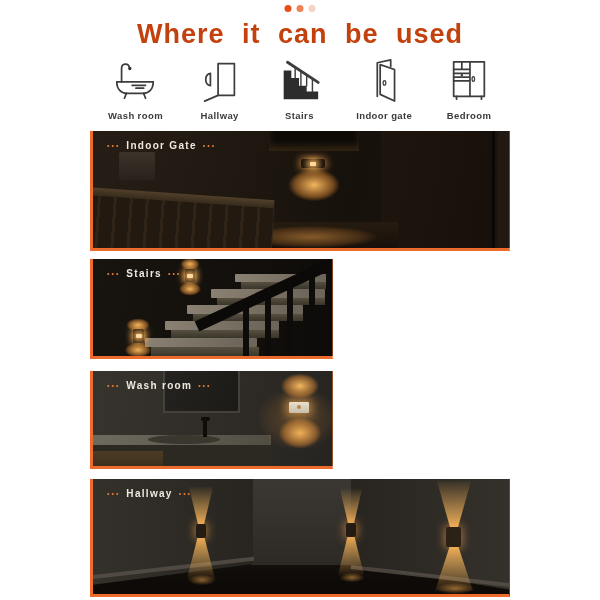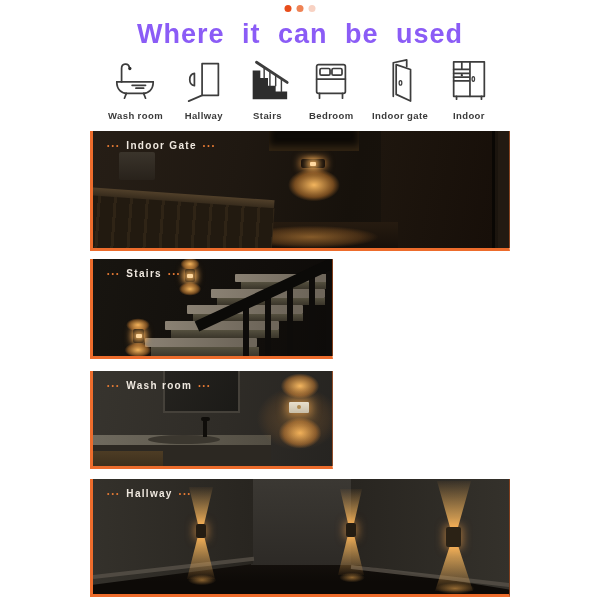--- a/index.html
+++ b/index.html
@@ -12,21 +12,21 @@
   
   .carousel-dots { position:absolute; top:5px; left:50%; transform:translateX(-50%); display:flex; gap:5px; }
   .cdot { width:7px; height:7px; border-radius:50%; }
   .cdot.d1 { background:#e84d1a; }
   .cdot.d2 { background:#ef8254; }
   .cdot.d3 { background:#f8d2c3; }
 
   
   .main-title {
     position:absolute; top:19px; left:0; width:100%; text-align:center;
-    font-size:27px; font-weight:bold; color:#8b5cf6;
+    font-size:27px; font-weight:bold; color:#c2410c;
     letter-spacing:1px; word-spacing:9px;
   }
 
   
   .icon-row {
     position:absolute; top:57px; left:108px; width:384px;
     display:flex; justify-content:space-between; align-items:flex-end;
   }
   .icon-item { display:flex; flex-direction:column; align-items:center; }
   .uicon { width:46px; height:46px; display:block; }
@@ -165,49 +165,39 @@
 
     <div class="icon-item">
       <svg class="uicon" viewBox="0 0 48 48">
         <path class="fl" d="M8,14 H16 V22 H24 V30 H32 V36 H44 V44 H8 Z"></path>
         <path class="ln" style="stroke-width:3" d="M12,5.5 L44,26.5"></path>
         <path class="ln" style="stroke-width:1.5" d="M20,11.5 V22 M26,15.5 V30 M32,19.5 V30 M38,23.5 V36"></path>
       </svg>
       <span class="ilabel">Stairs</span>
     </div>
 
-    <div class="icon-item">
-      <svg class="uicon" viewBox="0 0 48 48">
-        <rect class="ln" x="9" y="8" width="30" height="30" rx="2"></rect>
-        <rect class="ln" x="12.5" y="12" width="10.5" height="7" rx="1.5"></rect>
-        <rect class="ln" x="25" y="12" width="10.5" height="7" rx="1.5"></rect>
-        <path class="ln" d="M9,23 H39"></path>
-        <path class="ln" d="M12,38 V43 M36,38 V43"></path>
-      </svg>
-      <span class="ilabel">Bedroom</span>
-    </div>
 
     <div class="icon-item">
       <svg class="uicon" viewBox="0 0 48 48">
         <path class="ln" d="M17,6 V41 M17,6 L31,3 M31,3 V10"></path>
         <path class="ln" d="M20,8 L35,13 V46 L20,39 Z"></path>
         <ellipse class="ln" style="stroke-width:1.3" cx="24.5" cy="27" rx="1.4" ry="2.3"></ellipse>
       </svg>
       <span class="ilabel">Indoor gate</span>
     </div>
 
     <div class="icon-item">
       <svg class="uicon" viewBox="0 0 48 48">
         <rect class="ln" x="8" y="5" width="32" height="36"></rect>
         <path class="ln" d="M25,5 V41 M16.5,5 V13 M8,13 H25 M8,17 H25 M8,21 H25 M8,25 H25"></path>
         <circle class="fl" cx="16.5" cy="19" r="1.2"></circle>
         <ellipse class="ln" style="stroke-width:1.3" cx="28.5" cy="23" rx="1.3" ry="2.4"></ellipse>
         <path class="ln" d="M11,41 V44 M37,41 V44"></path>
       </svg>
-      <span class="ilabel">Indoor</span>
+      <span class="ilabel">Bedroom</span>
     </div>
   </div>
 
   <div class="scene sc-ig">
     <div class="ig-door"></div>
     <div class="ig-door-gap"></div>
     <div class="ig-niche"></div>
     <div class="ig-lamp"></div>
     <div class="ig-floor"></div>
     <div class="gl soft" style="left:128px;bottom:-4px;width:180px;height:30px;"></div>

